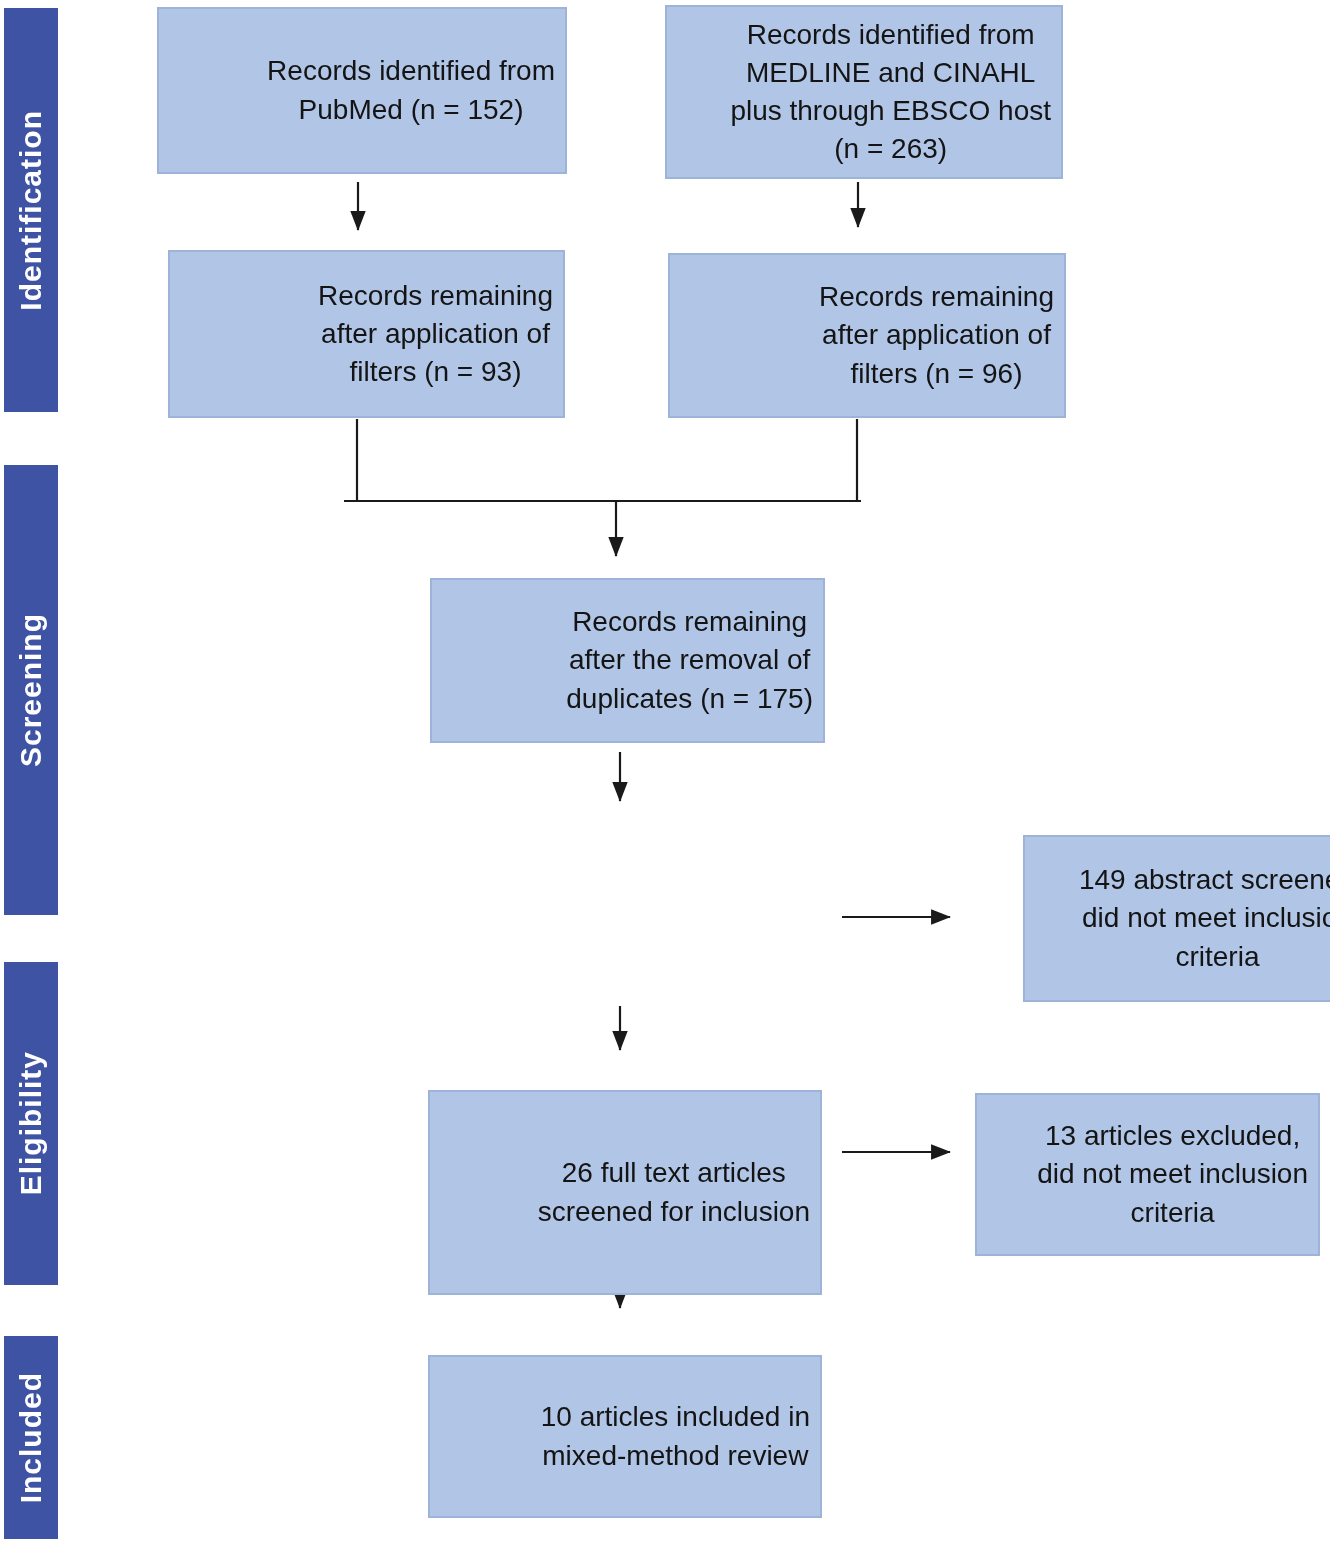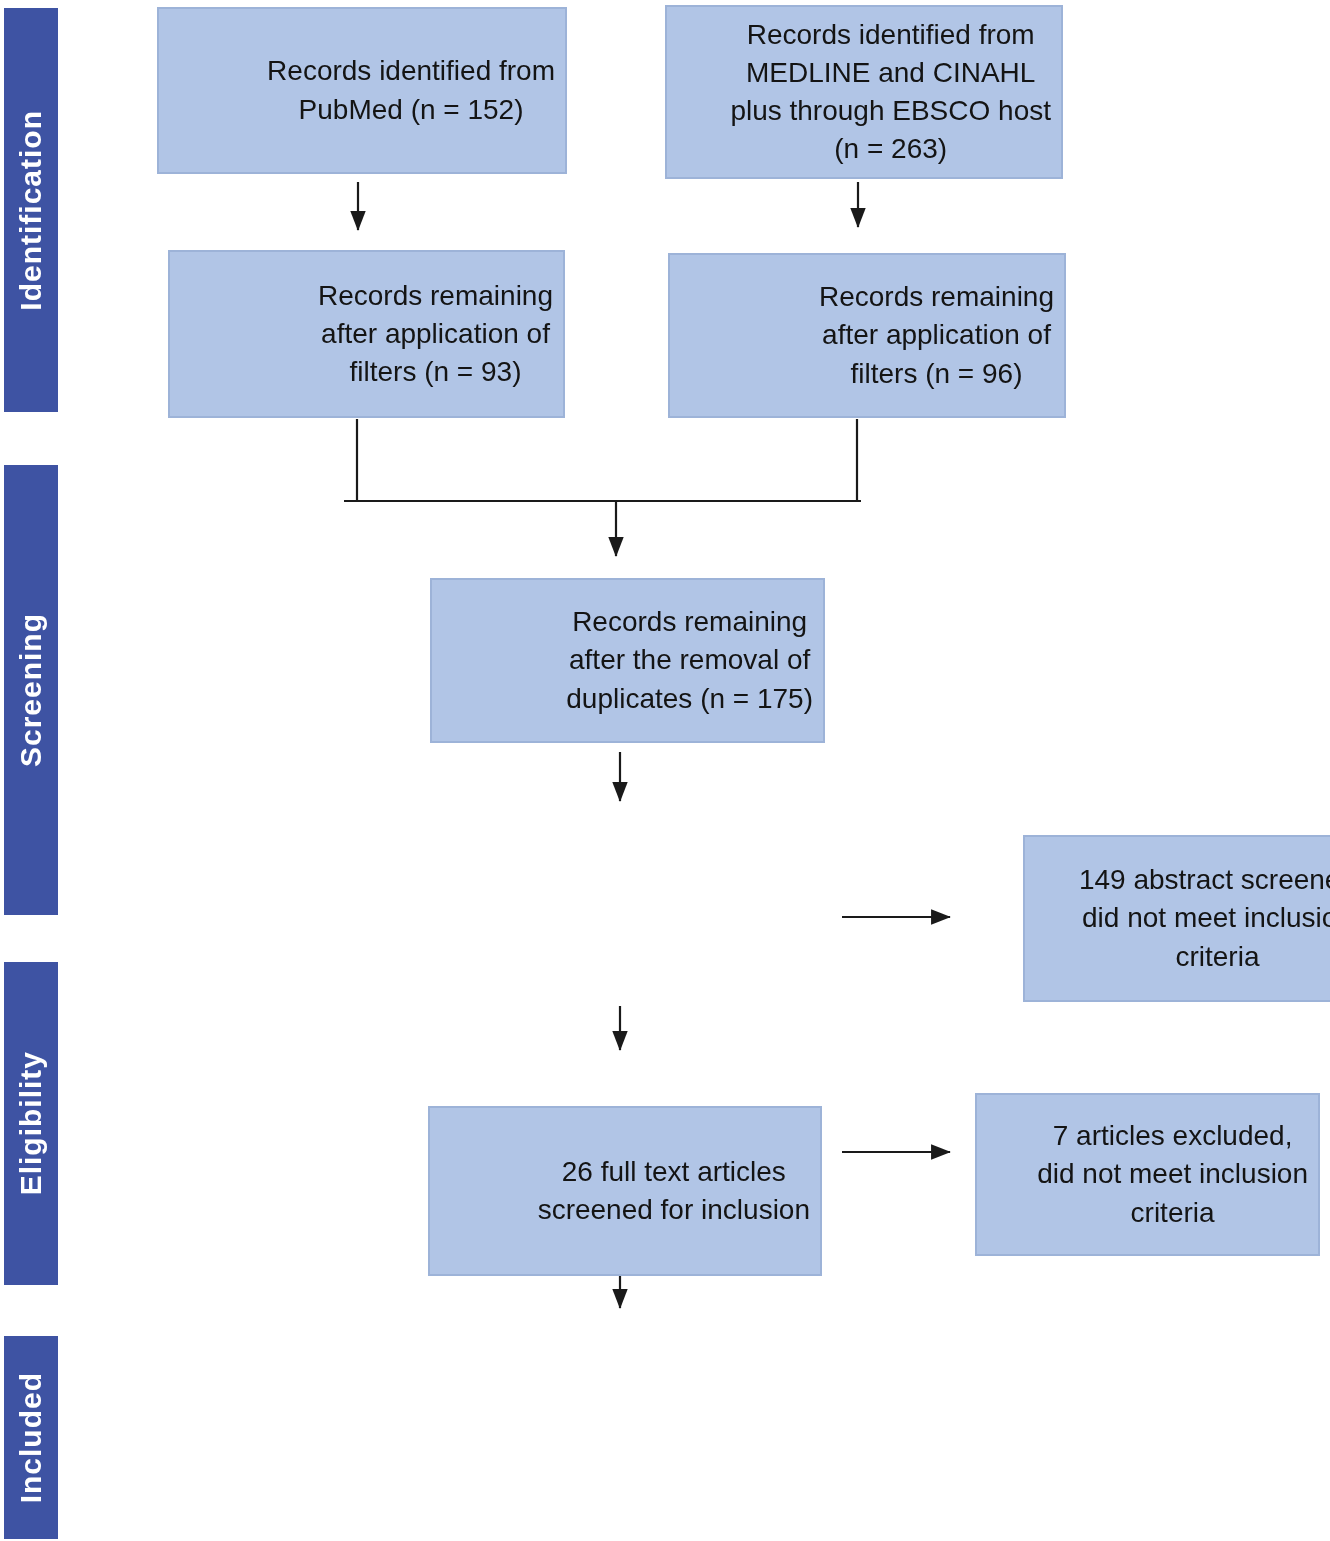--- a/index.html
+++ b/index.html
@@ -134,25 +134,29 @@
 duplicates (n = 175)</span>
   </div>
 
 
   <div class="flow-box" style="left:975px; top:835px; width:345px; height:167px;margin-left:48px;">
     <span class="box-text">149 abstract screened
 did not meet inclusion
 criteria</span>
   </div>
 
-  <div class="flow-box" style="left:428px; top:1090px; width:394px; height:170px;margin-top:16px;">
+  <div class="flow-box" style="left:428px; top:1090px; width:394px; height:205px;">
     <span class="box-text">26 full text articles
 screened for inclusion</span>
   </div>
 
   <div class="flow-box" style="left:975px; top:1093px; width:345px; height:163px;">
-    <span class="box-text">7 articles excluded,
+    <span class="box-text">13 articles excluded,
 did not meet inclusion
 criteria</span>
   </div>
 
+  <div class="flow-box" style="left:428px; top:1355px; width:394px; height:163px;">
+    <span class="box-text">10 articles included in
+mixed-method review</span>
+  </div>
 
 </div>
 
 </body></html>

